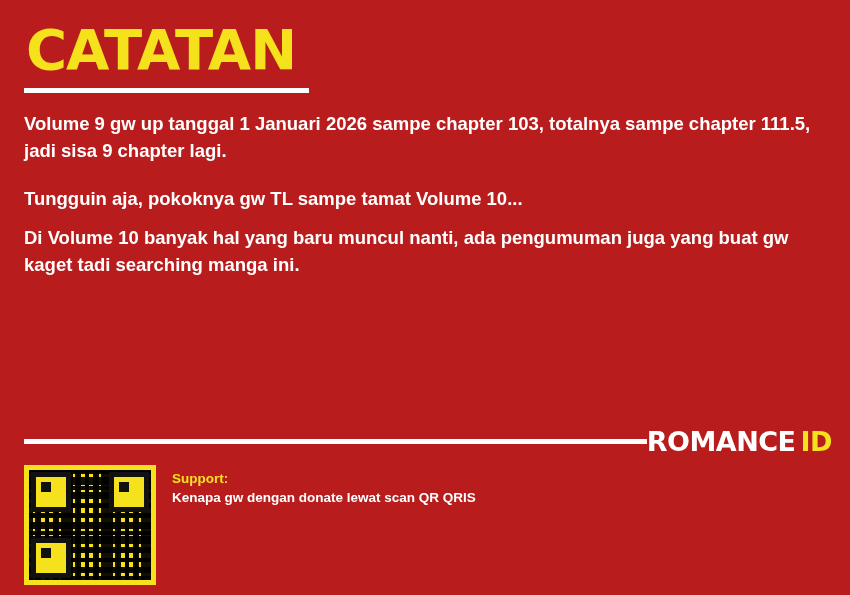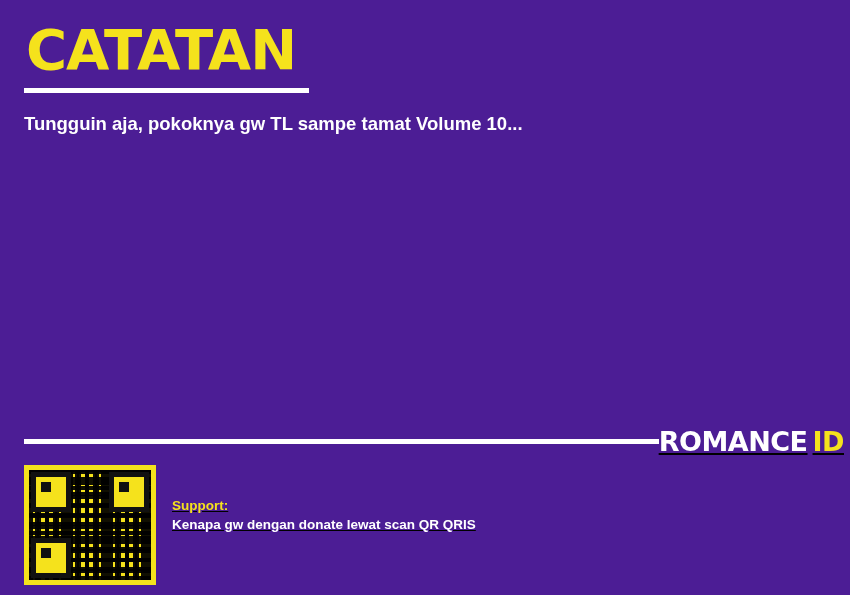--- a/index.html
+++ b/index.html
@@ -10,21 +10,21 @@
     width: 850px;
     height: 595px;
     background: #0d0d11;
     font-family: "Liberation Sans", sans-serif;
     overflow: hidden;
   }
   .page {
     position: relative;
     width: 850px;
     height: 595px;
-    background: #4c1d95;
+    background: #b91c1c;
     box-sizing: border-box;
     padding: 18px 22px 0 24px;
   }
   .title {
     font-size: 56px;
     line-height: 1.0;
     font-weight: bold;
     color: #f5e21c;
     letter-spacing: -1px;
     font-family: "DejaVu Sans", sans-serif;
@@ -50,24 +50,23 @@
   }
   .para.justify {
     text-align: justify;
   }
   .para.last {
     margin-bottom: 0;
   }
   .footer {
     position: absolute;
     left: 24px;
-    right: 6px;
+    right: 18px;
     bottom: 0;
     height: 168px;
-    text-decoration: underline;
   }
   .footer-rule-row {
     display: flex;
     align-items: center;
     justify-content: space-between;
     height: 28px;
   }
   .footer-rule {
     height: 5px;
     background: #ffffff;
@@ -123,21 +122,20 @@
     left: 5px; top: 5px;
     width: 10px; height: 10px;
     background: #111;
   }
   .qr-eye.tl { left: 2px; top: 2px; }
   .qr-eye.tr { right: 2px; top: 2px; }
   .qr-eye.bl { left: 2px; bottom: 2px; }
   .support-text {
     margin-left: 16px;
     padding-top: 6px;
-    margin-top: 27px;
   }
   .support-title {
     color: #f5e21c;
     font-size: 13.5px;
     font-weight: bold;
     margin-bottom: 3px;
   }
   .support-line-white {
     color: #ffffff;
     font-size: 13.5px;
@@ -153,21 +151,23 @@
 </style>
 </head>
 <body>
 
 <div class="page">
 
   <div class="title">CATATAN</div>
   <div class="title-rule"></div>
 
   <div class="body-text">
+    <p class="para">Volume 9 gw up tanggal 1 Januari 2026 sampe chapter 103, totalnya sampe chapter 111.5, jadi sisa 9 chapter lagi.</p>
     <p class="para" style="margin-bottom:12px">Tungguin aja, pokoknya gw TL sampe tamat Volume 10...</p>
+    <p class="para last">Di Volume 10 banyak hal yang baru muncul nanti, ada pengumuman juga yang buat gw kaget tadi searching manga ini.</p>
   </div>
 
   <div class="footer">
     <div class="footer-rule-row">
       <div class="footer-rule"></div>
       <div class="brand">
         <span class="brand-main">ROMANCE</span><span class="brand-id">ID</span>
       </div>
     </div>
 

